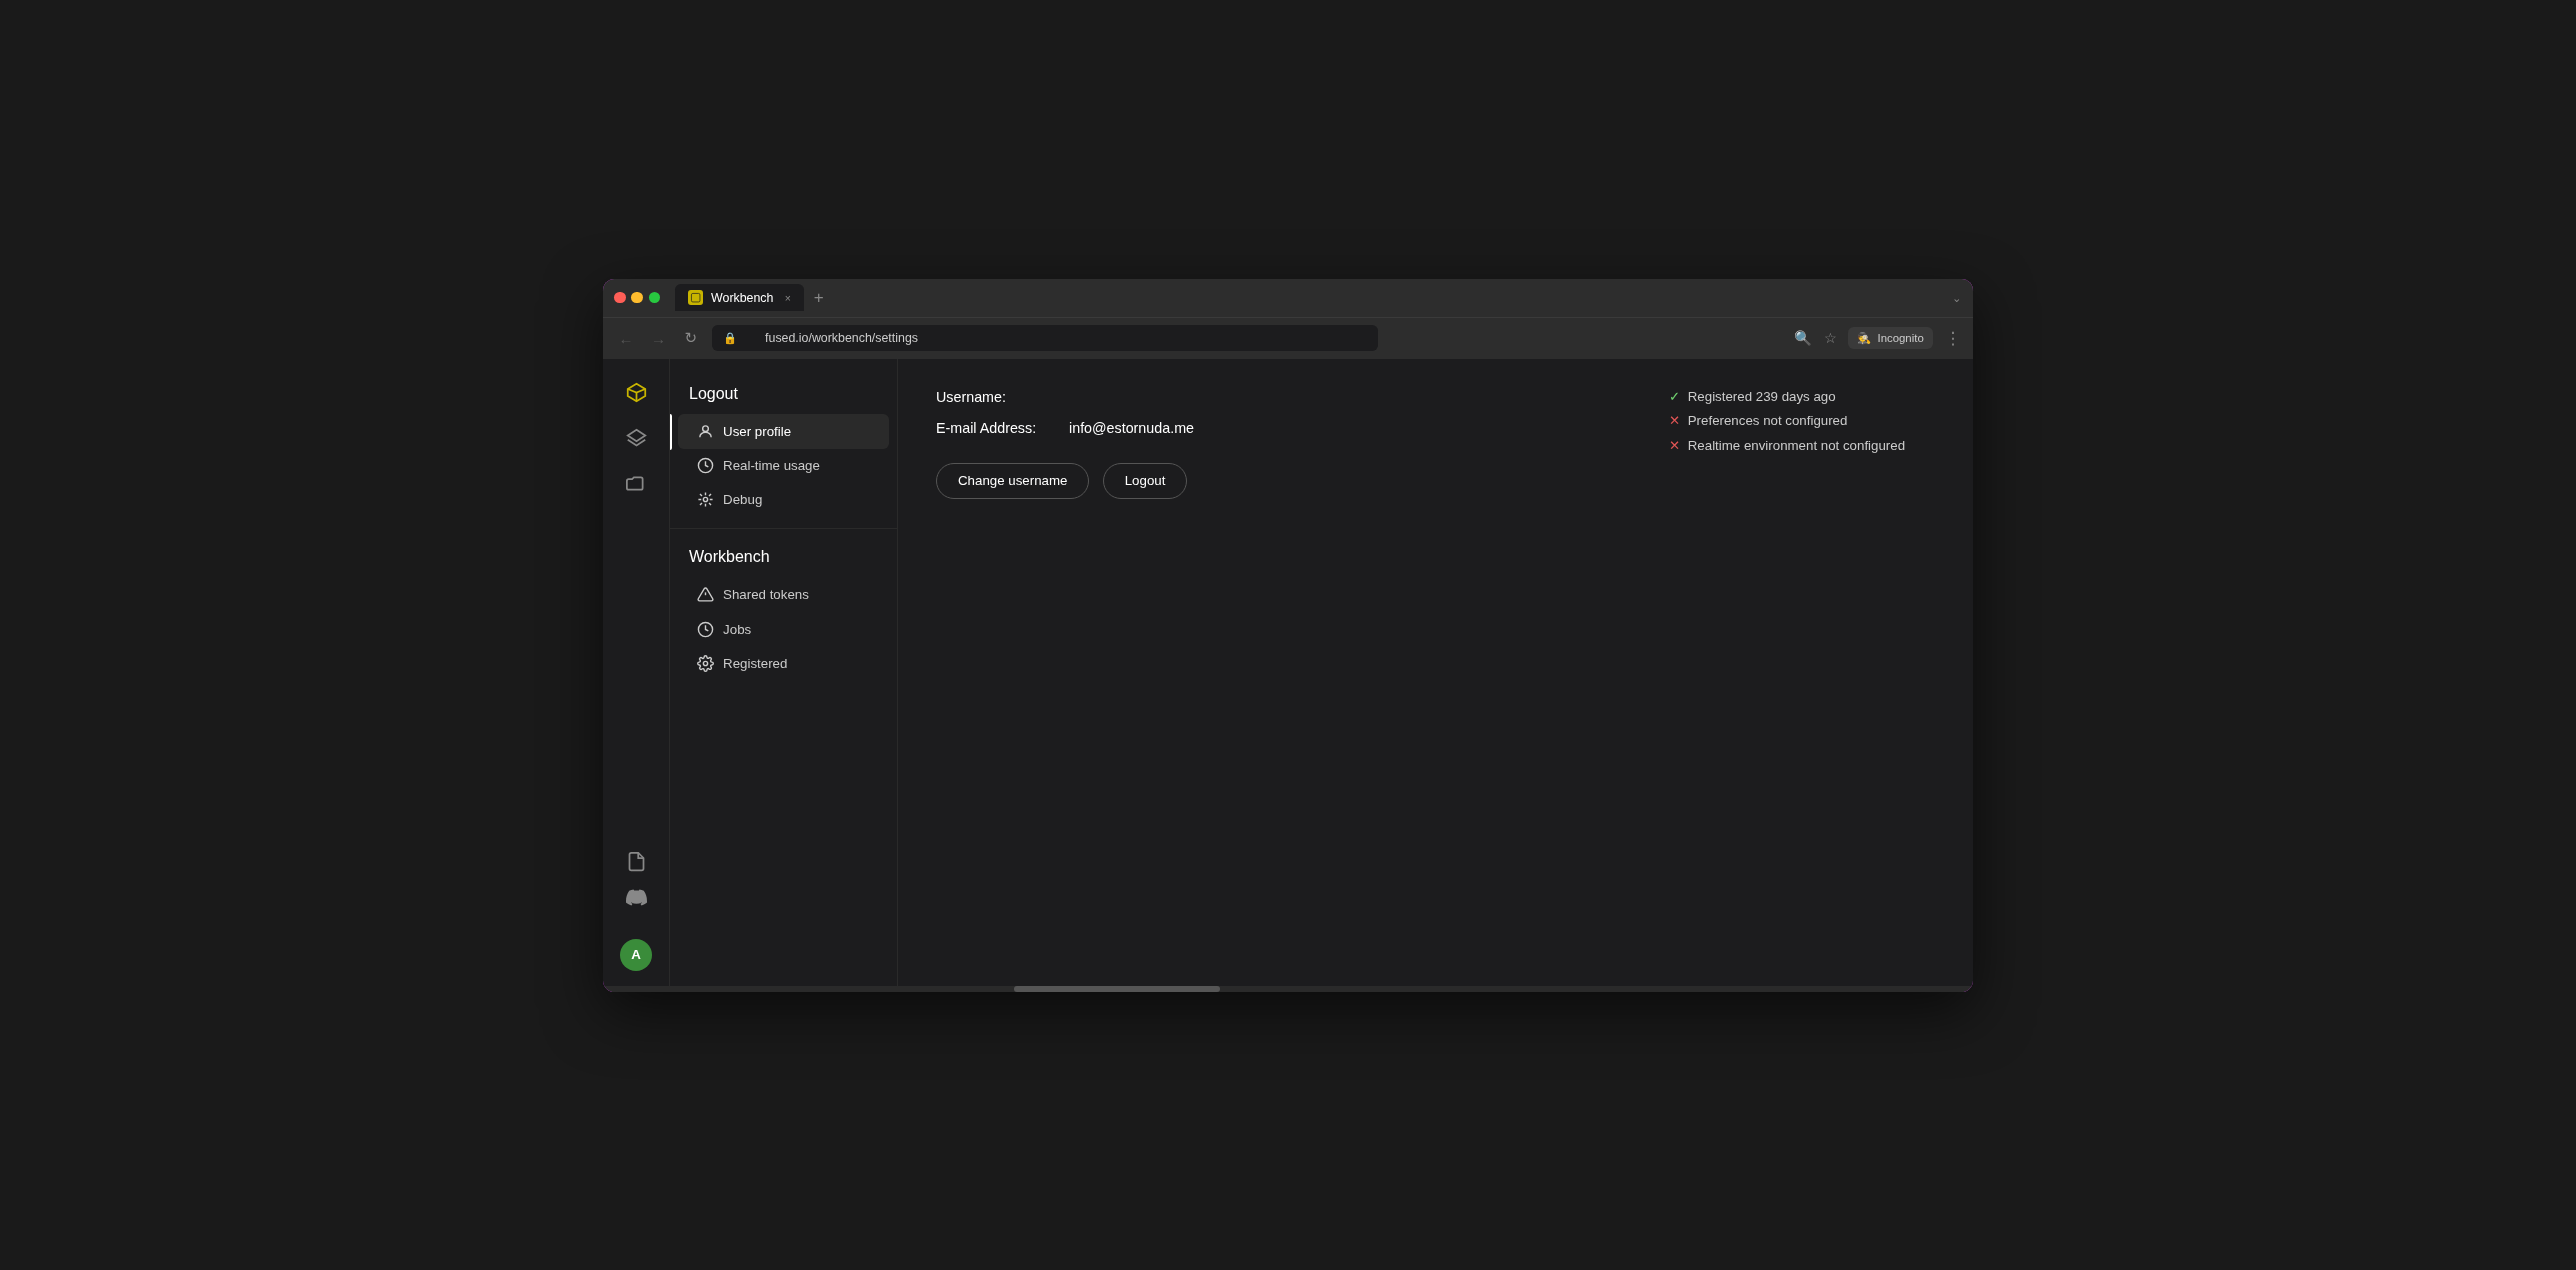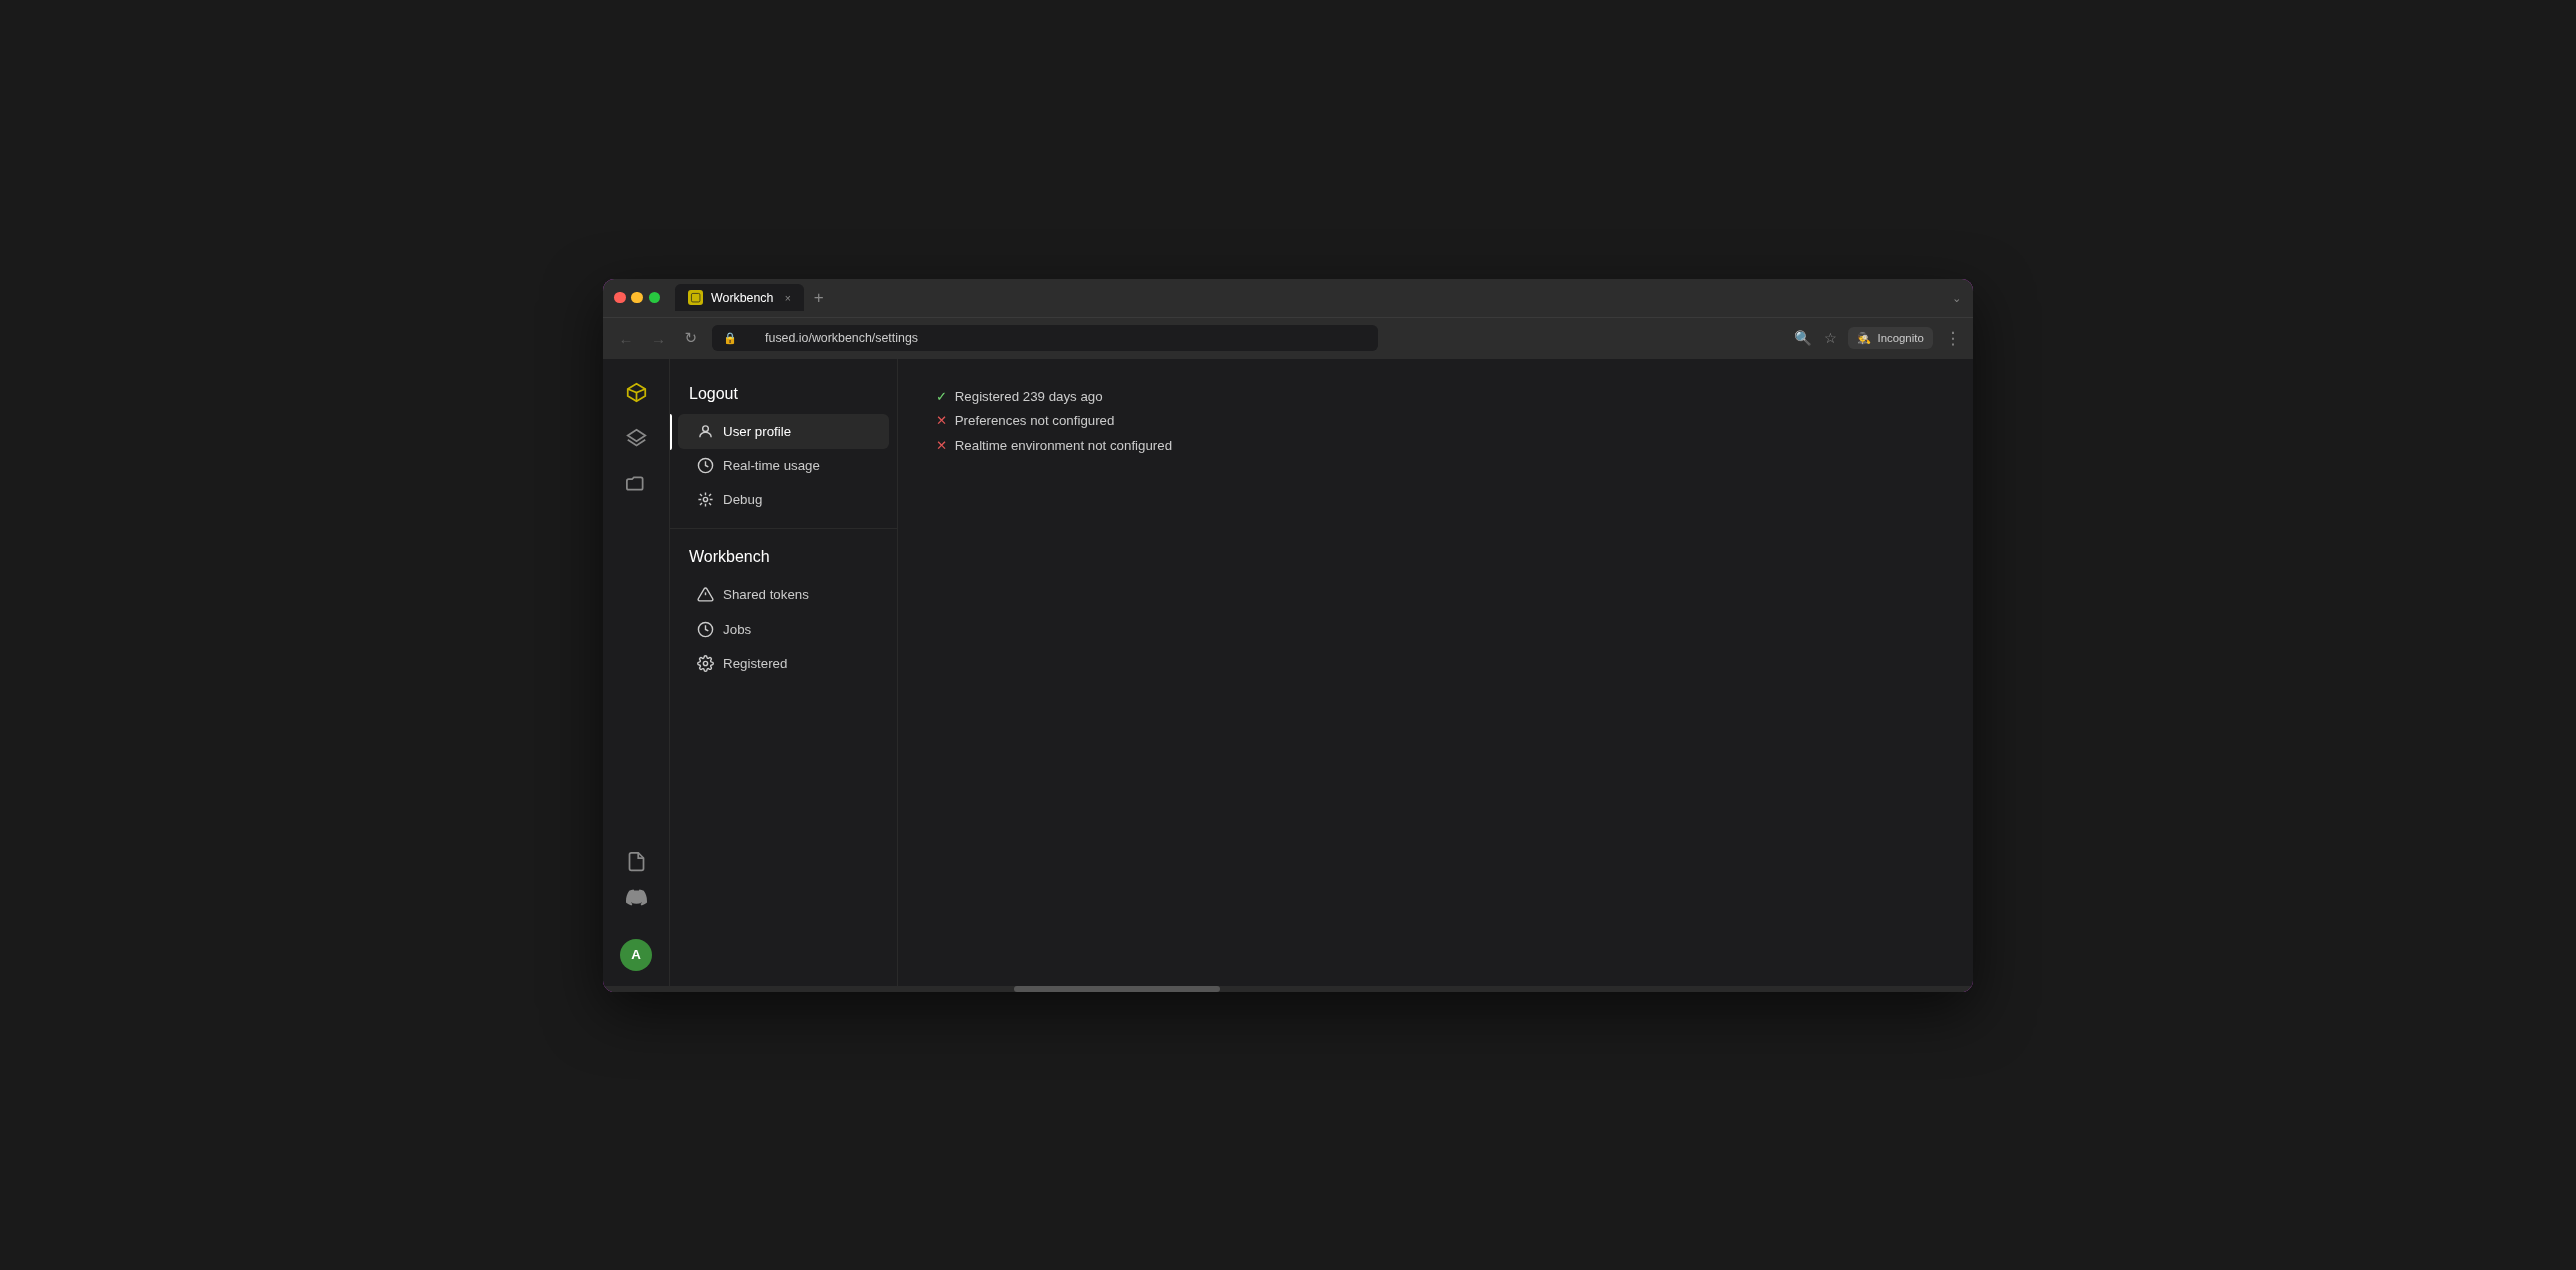--- a/index.html
+++ b/index.html
@@ -450,20 +450,33 @@
             <circle cx="12" cy="12" r="3"></circle>
             <path d="M19.4 15a1.65 1.65 0 00.33 1.82l.06.06a2 2 0 010 2.83 2 2 0 01-2.83 0l-.06-.06a1.65 1.65 0 00-1.82-.33 1.65 1.65 0 00-1 1.51V21a2 2 0 01-4 0v-.09A1.65 1.65 0 009 19.4a1.65 1.65 0 00-1.82.33l-.06.06a2 2 0 01-2.83-2.83l.06-.06A1.65 1.65 0 004.68 15a1.65 1.65 0 00-1.51-1H3a2 2 0 010-4h.09A1.65 1.65 0 004.6 9a1.65 1.65 0 00-.33-1.82l-.06-.06a2 2 0 012.83-2.83l.06.06A1.65 1.65 0 009 4.68a1.65 1.65 0 001-1.51V3a2 2 0 014 0v.09a1.65 1.65 0 001 1.51 1.65 1.65 0 001.82-.33l.06-.06a2 2 0 012.83 2.83l-.06.06A1.65 1.65 0 0019.4 9a1.65 1.65 0 001.51 1H21a2 2 0 010 4h-.09a1.65 1.65 0 00-1.51 1z"></path>
           </svg>
         </span>
         <span>Registered</span>
       </div>
     </div>
 
     <div class="content-area">
       <div class="content-main">
+        <div class="profile-info">
+          <div class="info-row">
+            <span class="info-label">Username:</span>
+          </div>
+          <div class="info-row">
+            <span class="info-label">E-mail Address:</span>
+            <span class="info-value">info@estornuda.me</span>
+          </div>
+          <div class="action-buttons">
+            <button class="btn">Change username</button>
+            <button class="btn">Logout</button>
+          </div>
+        </div>
 
         <div class="status-panel">
           <div class="status-item">
             <span class="status-check">✓</span>
             <span>Registered 239 days ago</span>
           </div>
           <div class="status-item">
             <span class="status-x">✕</span>
             <span>Preferences not configured</span>
           </div>

